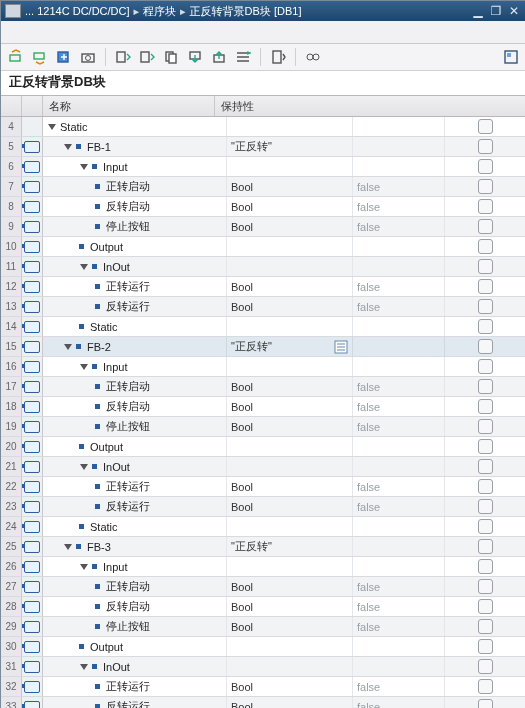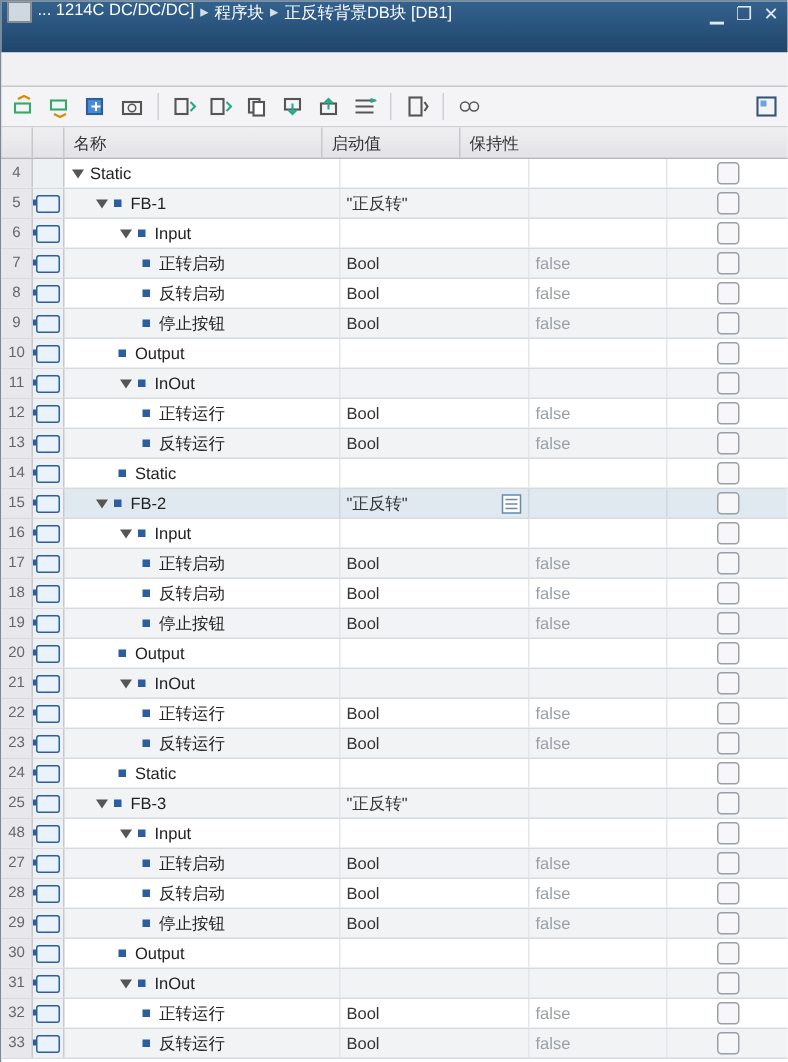--- a/index.html
+++ b/index.html
@@ -1,18 +1,18 @@
 <!DOCTYPE html>
 <html><head>
 <meta charset="utf-8">
 <style>
   html,body{margin:0;padding:0;font-family:"Microsoft YaHei",Tahoma,Arial,sans-serif;font-size:11px;color:#222;background:#e6e6e8;width:525px;height:708px;overflow:hidden}
   .window{width:525px;height:708px;display:flex;flex-direction:column;background:#fff;border:1px solid #7a8a99}
   
-  .titlebar{height:34px;background:linear-gradient(#34628e,#1f456a);color:#fff;display:flex;align-items:flex-start;padding:0 4px;font-size:11px}
+  .titlebar{height:20px;background:linear-gradient(#34628e,#1f456a);color:#fff;display:flex;align-items:center;padding:0 4px;font-size:11px}
   .titlebar .chip{width:14px;height:12px;background:#cfd8e0;border:1px solid #888;margin-right:4px}
   .titlebar .crumb{white-space:nowrap}
   .titlebar .sep{margin:0 4px;opacity:.8}
   .titlebar .winbtns{margin-left:auto;display:flex;gap:2px}
   .titlebar .winbtns span{width:16px;text-align:center;cursor:pointer;color:#dfe9f3;font-size:12px;line-height:16px}
   
   .blankstrip{height:22px;background:#f1f1f3;border-bottom:1px solid #c7c7cc}
   
   .toolbar{height:26px;background:#f4f4f6;border-bottom:1px solid #d0d0d4;display:flex;align-items:center;padding:0 6px;gap:6px}
   .tb-btn{width:18px;height:18px;display:flex;align-items:center;justify-content:center;cursor:pointer;border-radius:2px}
@@ -152,26 +152,26 @@
       </span>
     <span class="tb-spacer"></span>
     <span class="tb-btn">
         <svg class="ico" viewBox="0 0 16 16">
           <rect x="2" y="2" width="12" height="12" fill="none" stroke="#357"></rect>
           <rect x="4" y="4" width="4" height="4" fill="#6aa5e0"></rect>
         </svg>
       </span>
   </div>
 
+  <div class="blockname">正反转背景DB块</div>
 
   <div class="hdr">
     <div class="gut"></div>
     <div class="typec"></div>
     <div class="col c-name">名称</div>
-    <div class="col c-init">启动值</div>
     <div class="col c-ret">保持性</div>
   </div>
 
   <div class="body" id="body">
       <div class="row">
         <div class="gut">4</div>
         <div class="typec"></div>
         <div class="cell c-name">
           <span class="namecell-inner" style="padding-left: 0px;">
             <span class="expander">
@@ -622,21 +622,21 @@
         </div>
         <div class="cell c-type">
           <span>"正反转"</span>
         </div>
         <div class="cell c-init"></div>
         <div class="cell c-ret">
           <span class="chk"></span>
         </div>
       </div>
       <div class="row">
-        <div class="gut">48</div>
+        <div class="gut">26</div>
         <div class="typec">
           <span class="typeicon"></span>
         </div>
         <div class="cell c-name">
           <span class="namecell-inner" style="padding-left: 32px;">
             <span class="expander">
               <svg viewBox="0 0 8 8">
                 <polygon points="0,1 8,1 4,7" fill="#555"></polygon>
               </svg>
             </span>

